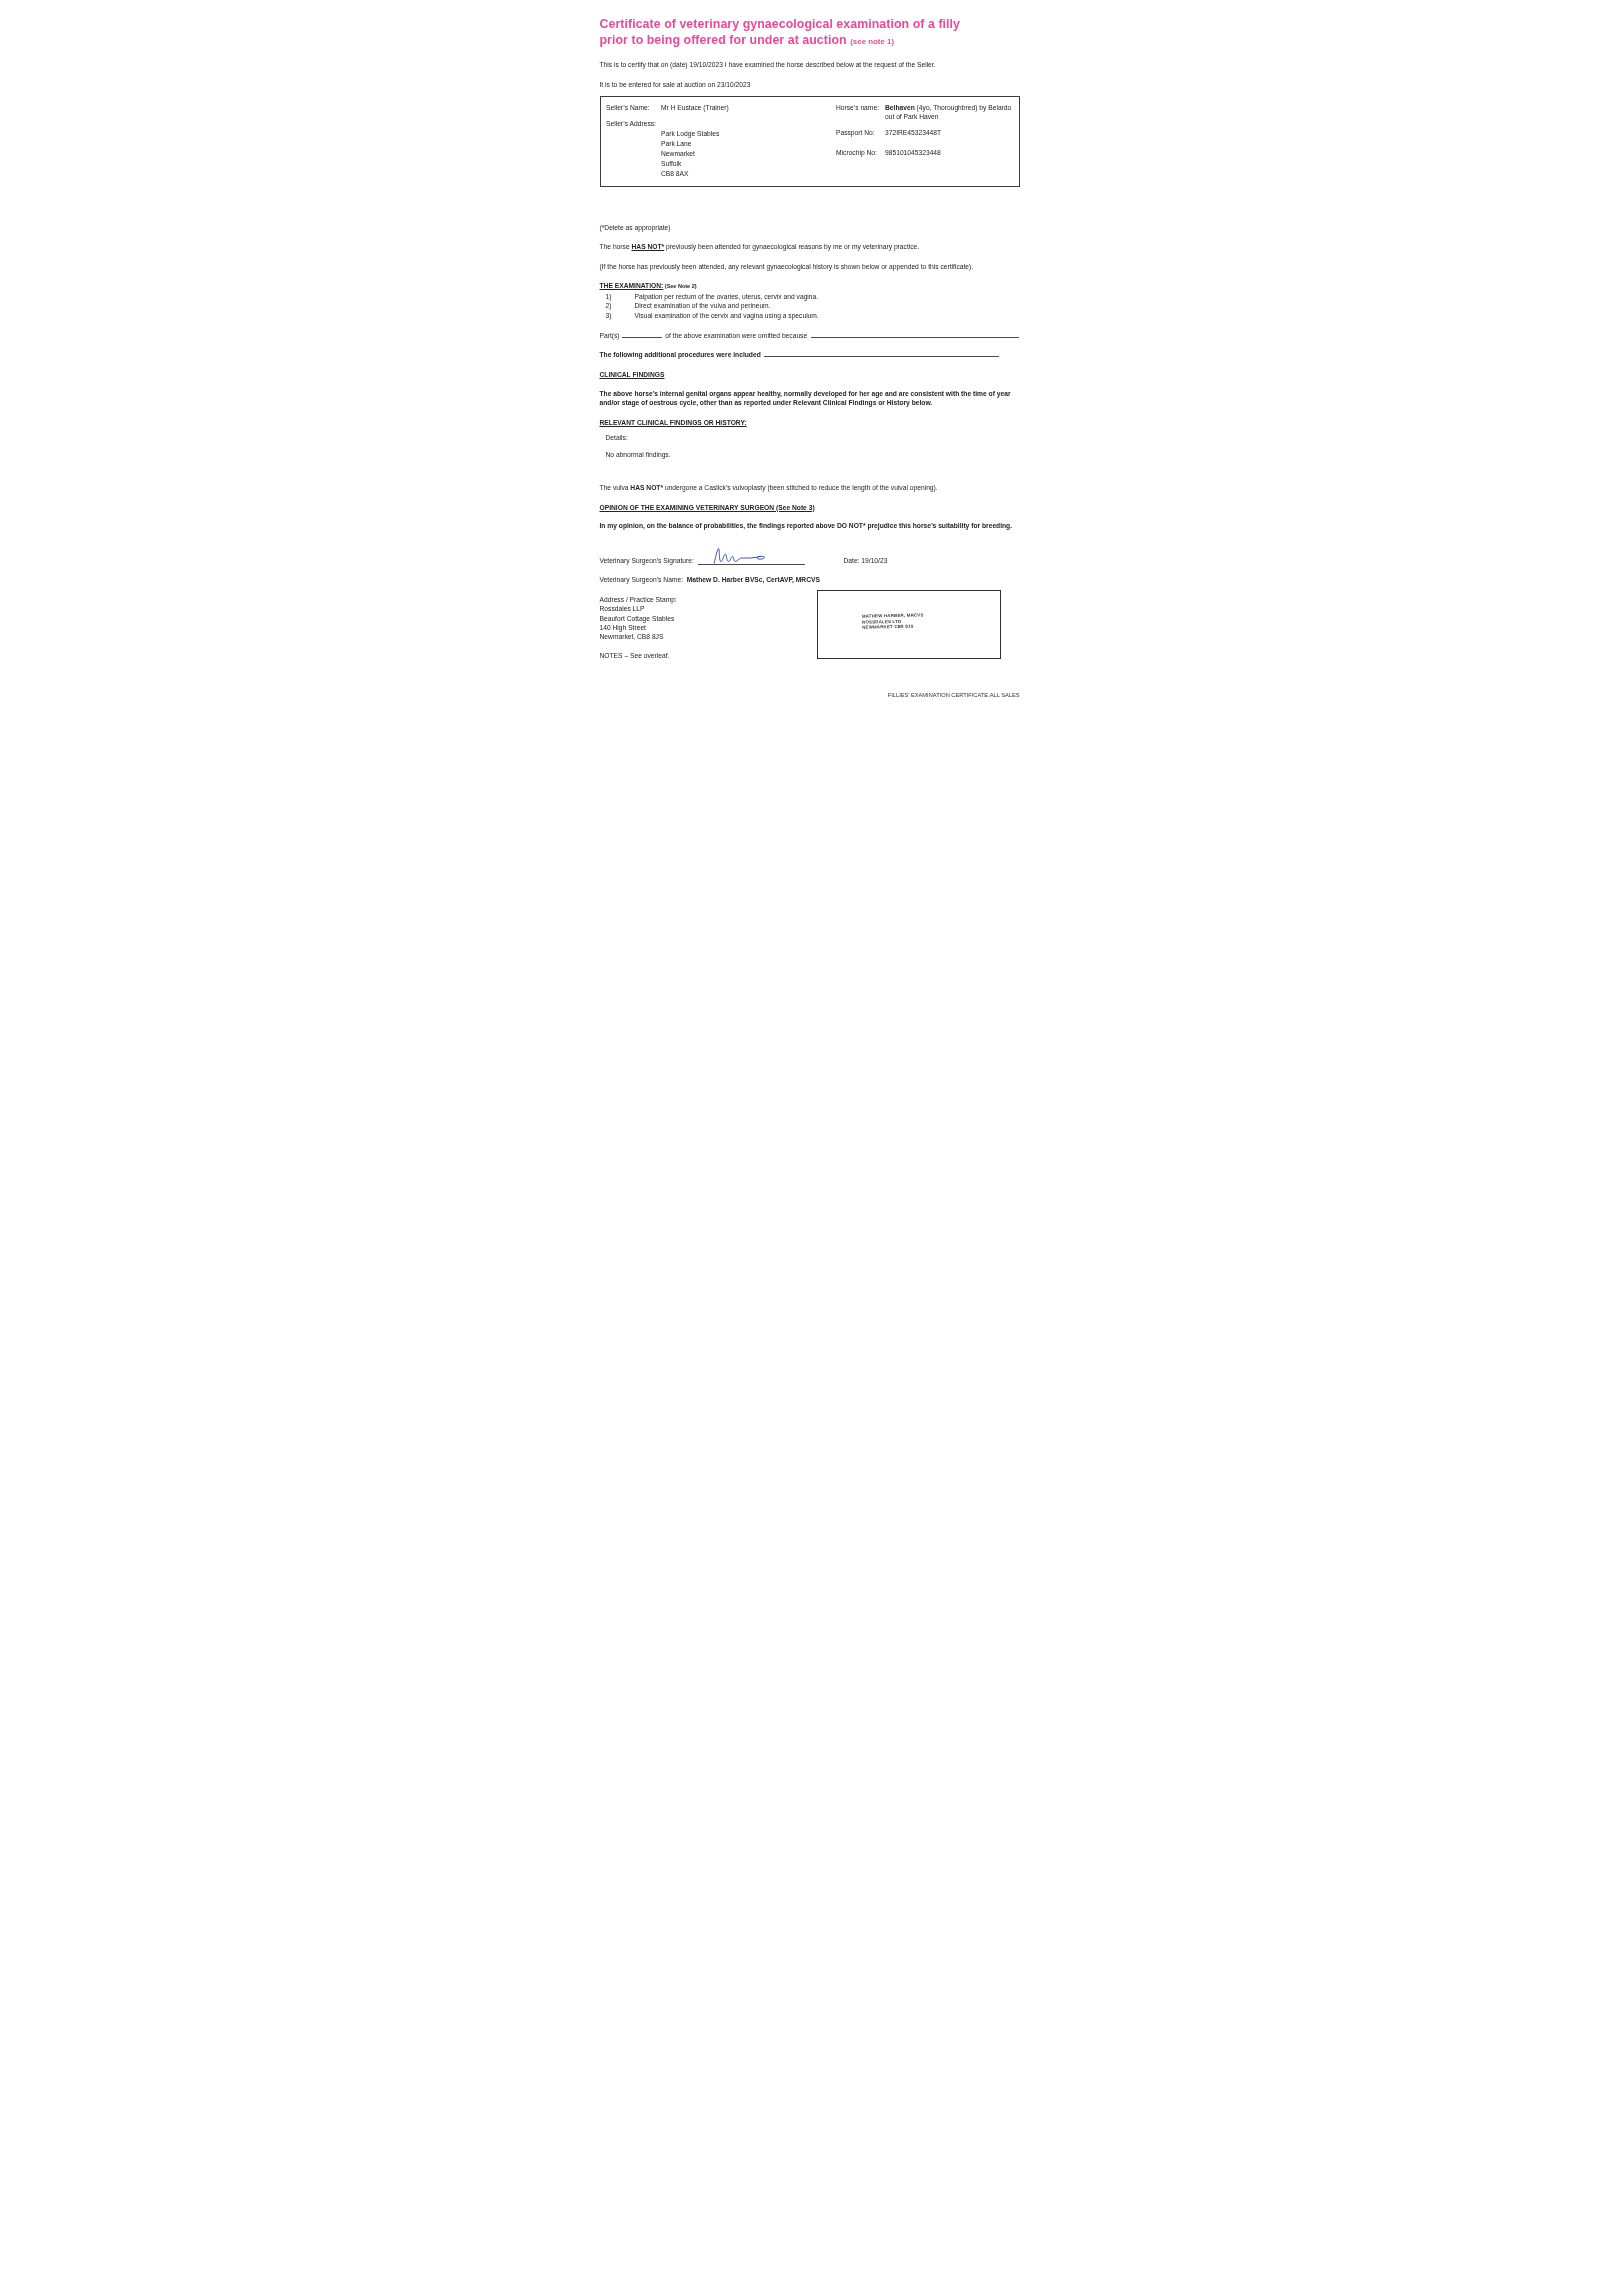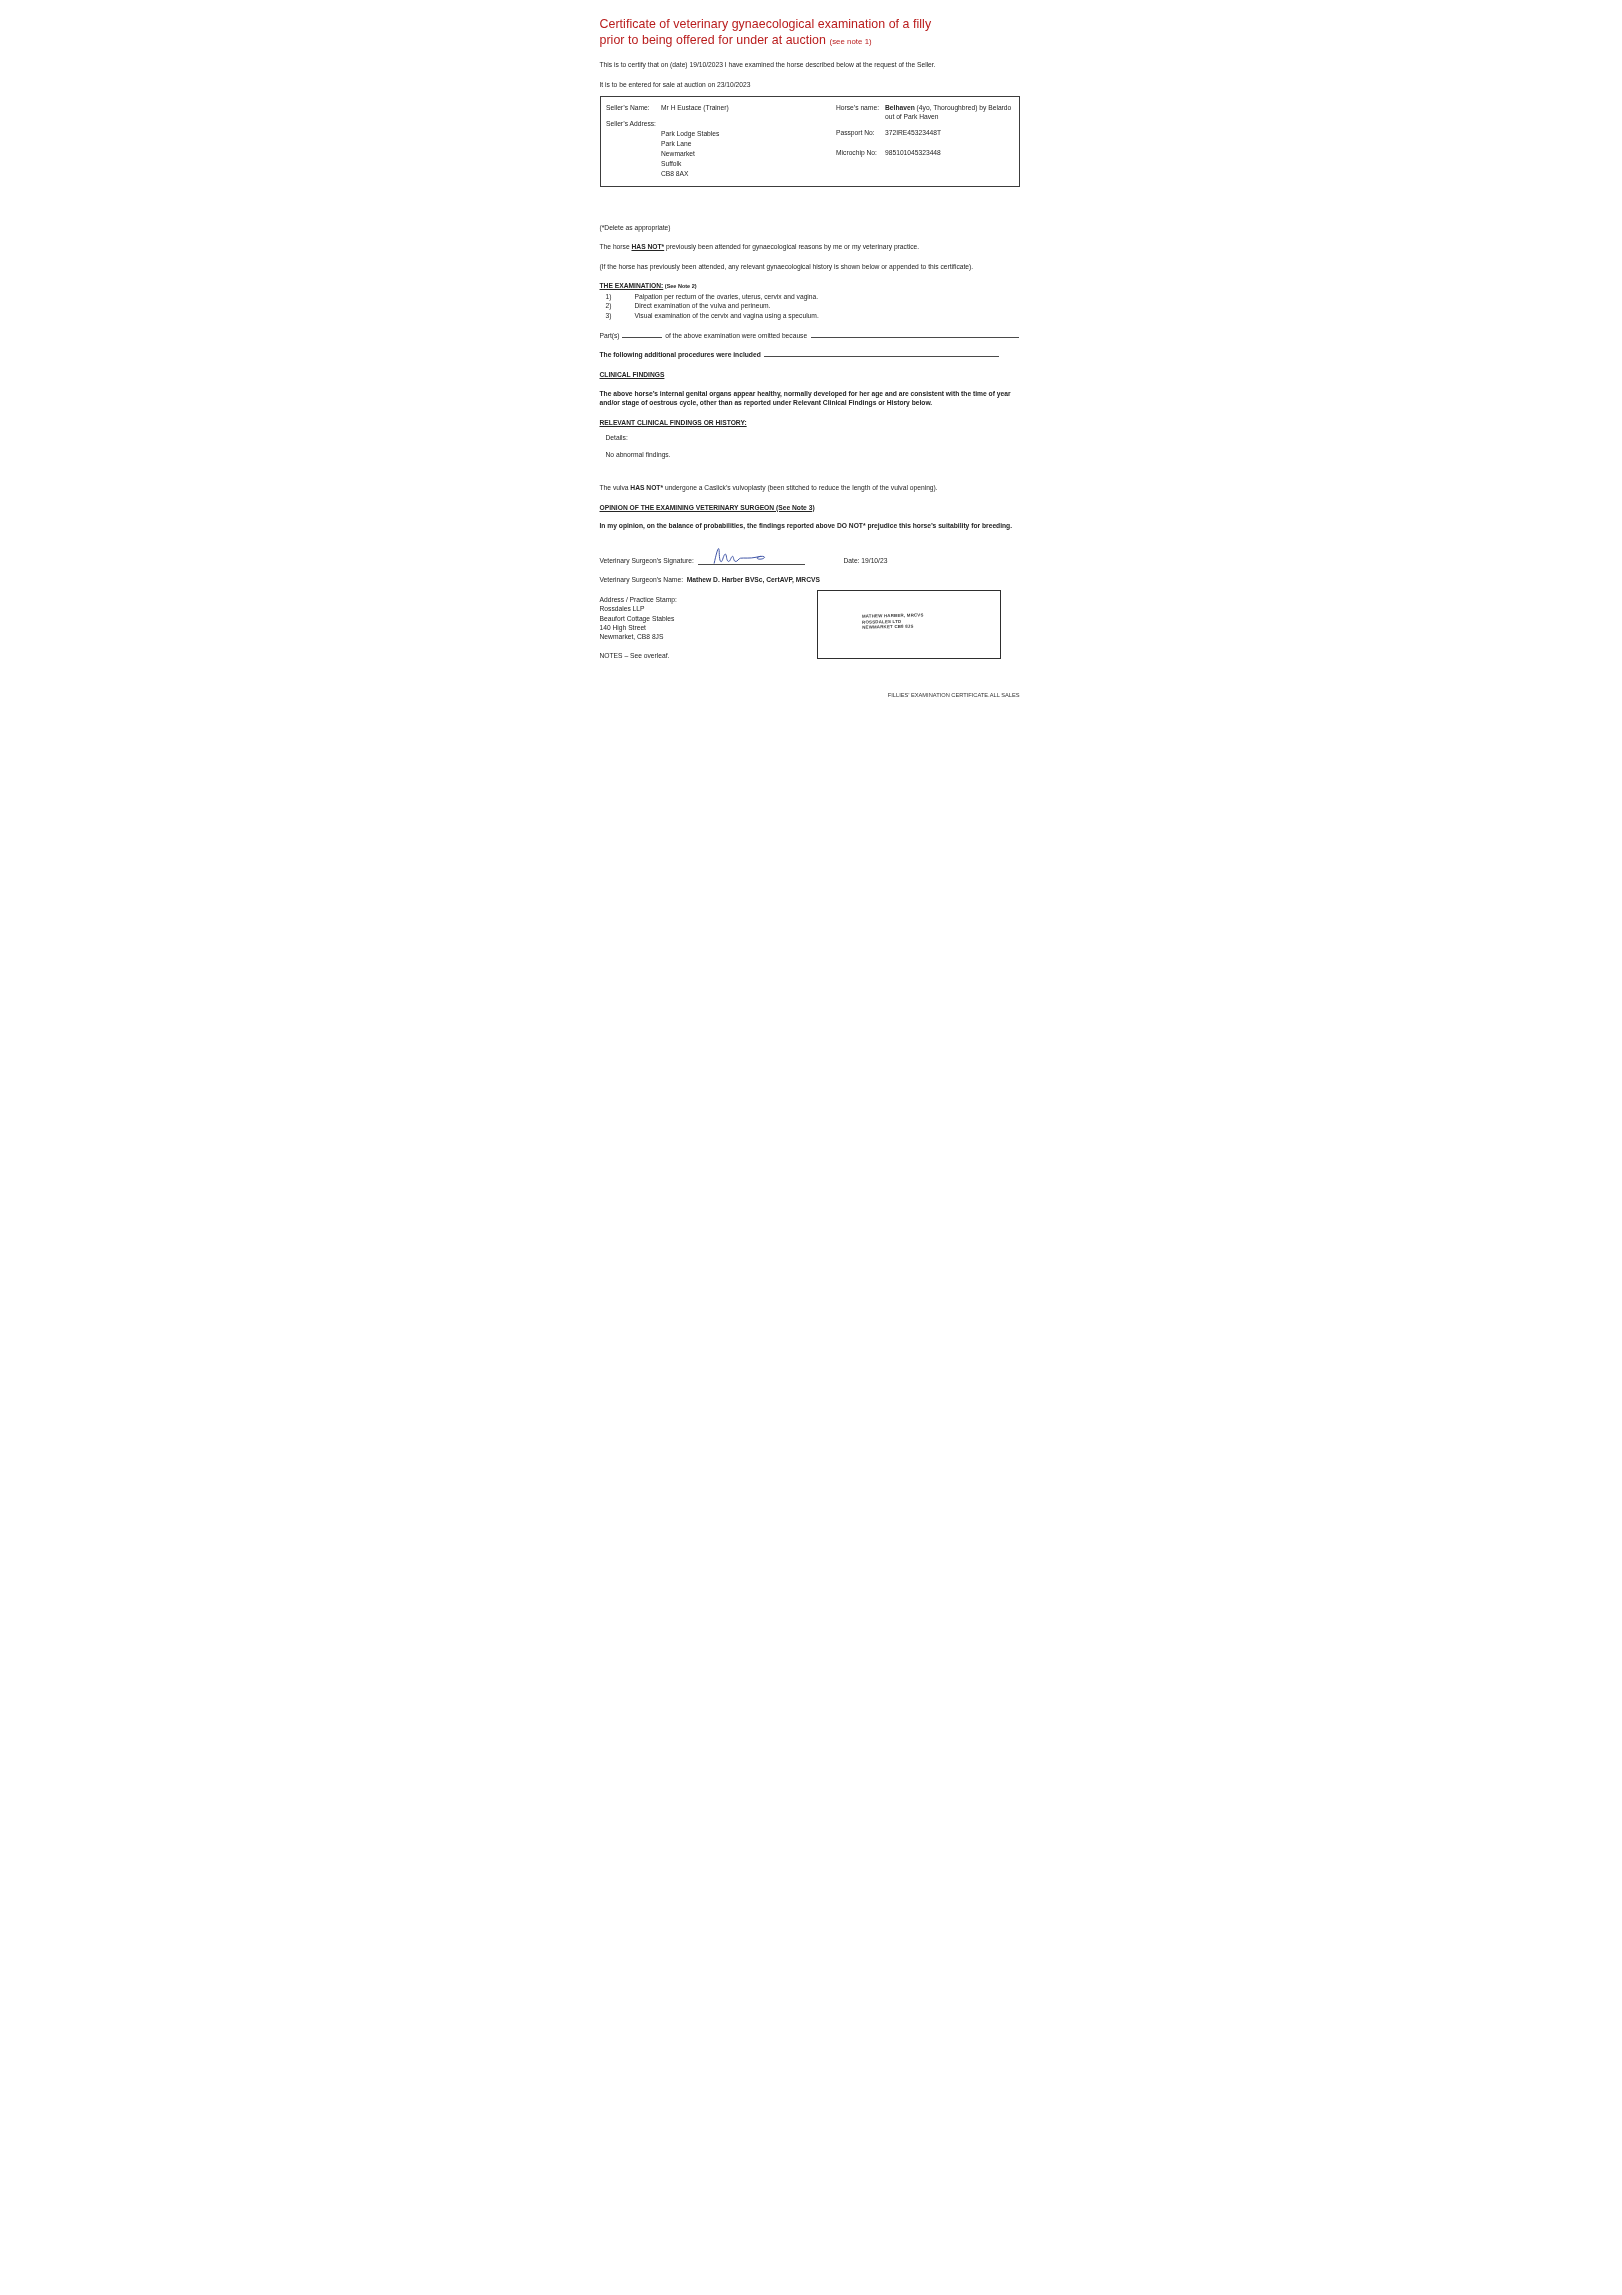--- a/index.html
+++ b/index.html
@@ -3,21 +3,21 @@
 <meta charset="utf-8">
 <title>Certificate</title>
 <style>
   * { margin:0; padding:0; box-sizing:border-box; }
   html,body { background:#ffffff; }
   body { font-family:"Liberation Sans","DejaVu Sans",sans-serif; color:#242424; }
   .page {
     width:505px; height:714px; margin:0 auto; background:#fff; position:relative;
     padding:17.4px 44px 0 41px; font-size:6.7px; line-height:1.35; overflow:hidden;
   }
-  .title { font-size:12.4px; font-weight:400; line-height:1.28; color:#b91c1c; letter-spacing:0.05px; }
+  .title { font-size:12.4px; font-weight:700; line-height:1.28; color:#ec4899; letter-spacing:0.05px; }
   .title-note { font-size:7.8px;text-align:right; }
   .para { margin-top:10px; }
   .mt-certify { margin-top:11px; }
   .mt-auction { margin-top:11px; }
 
   .details-box {
     margin-top:6.4px; border:0.7px solid #3c3c3c; min-height:84px;
     display:flex; padding:6.4px 4.6px 7.3px 5.5px;
   }
   .box-left { width:230px; }

